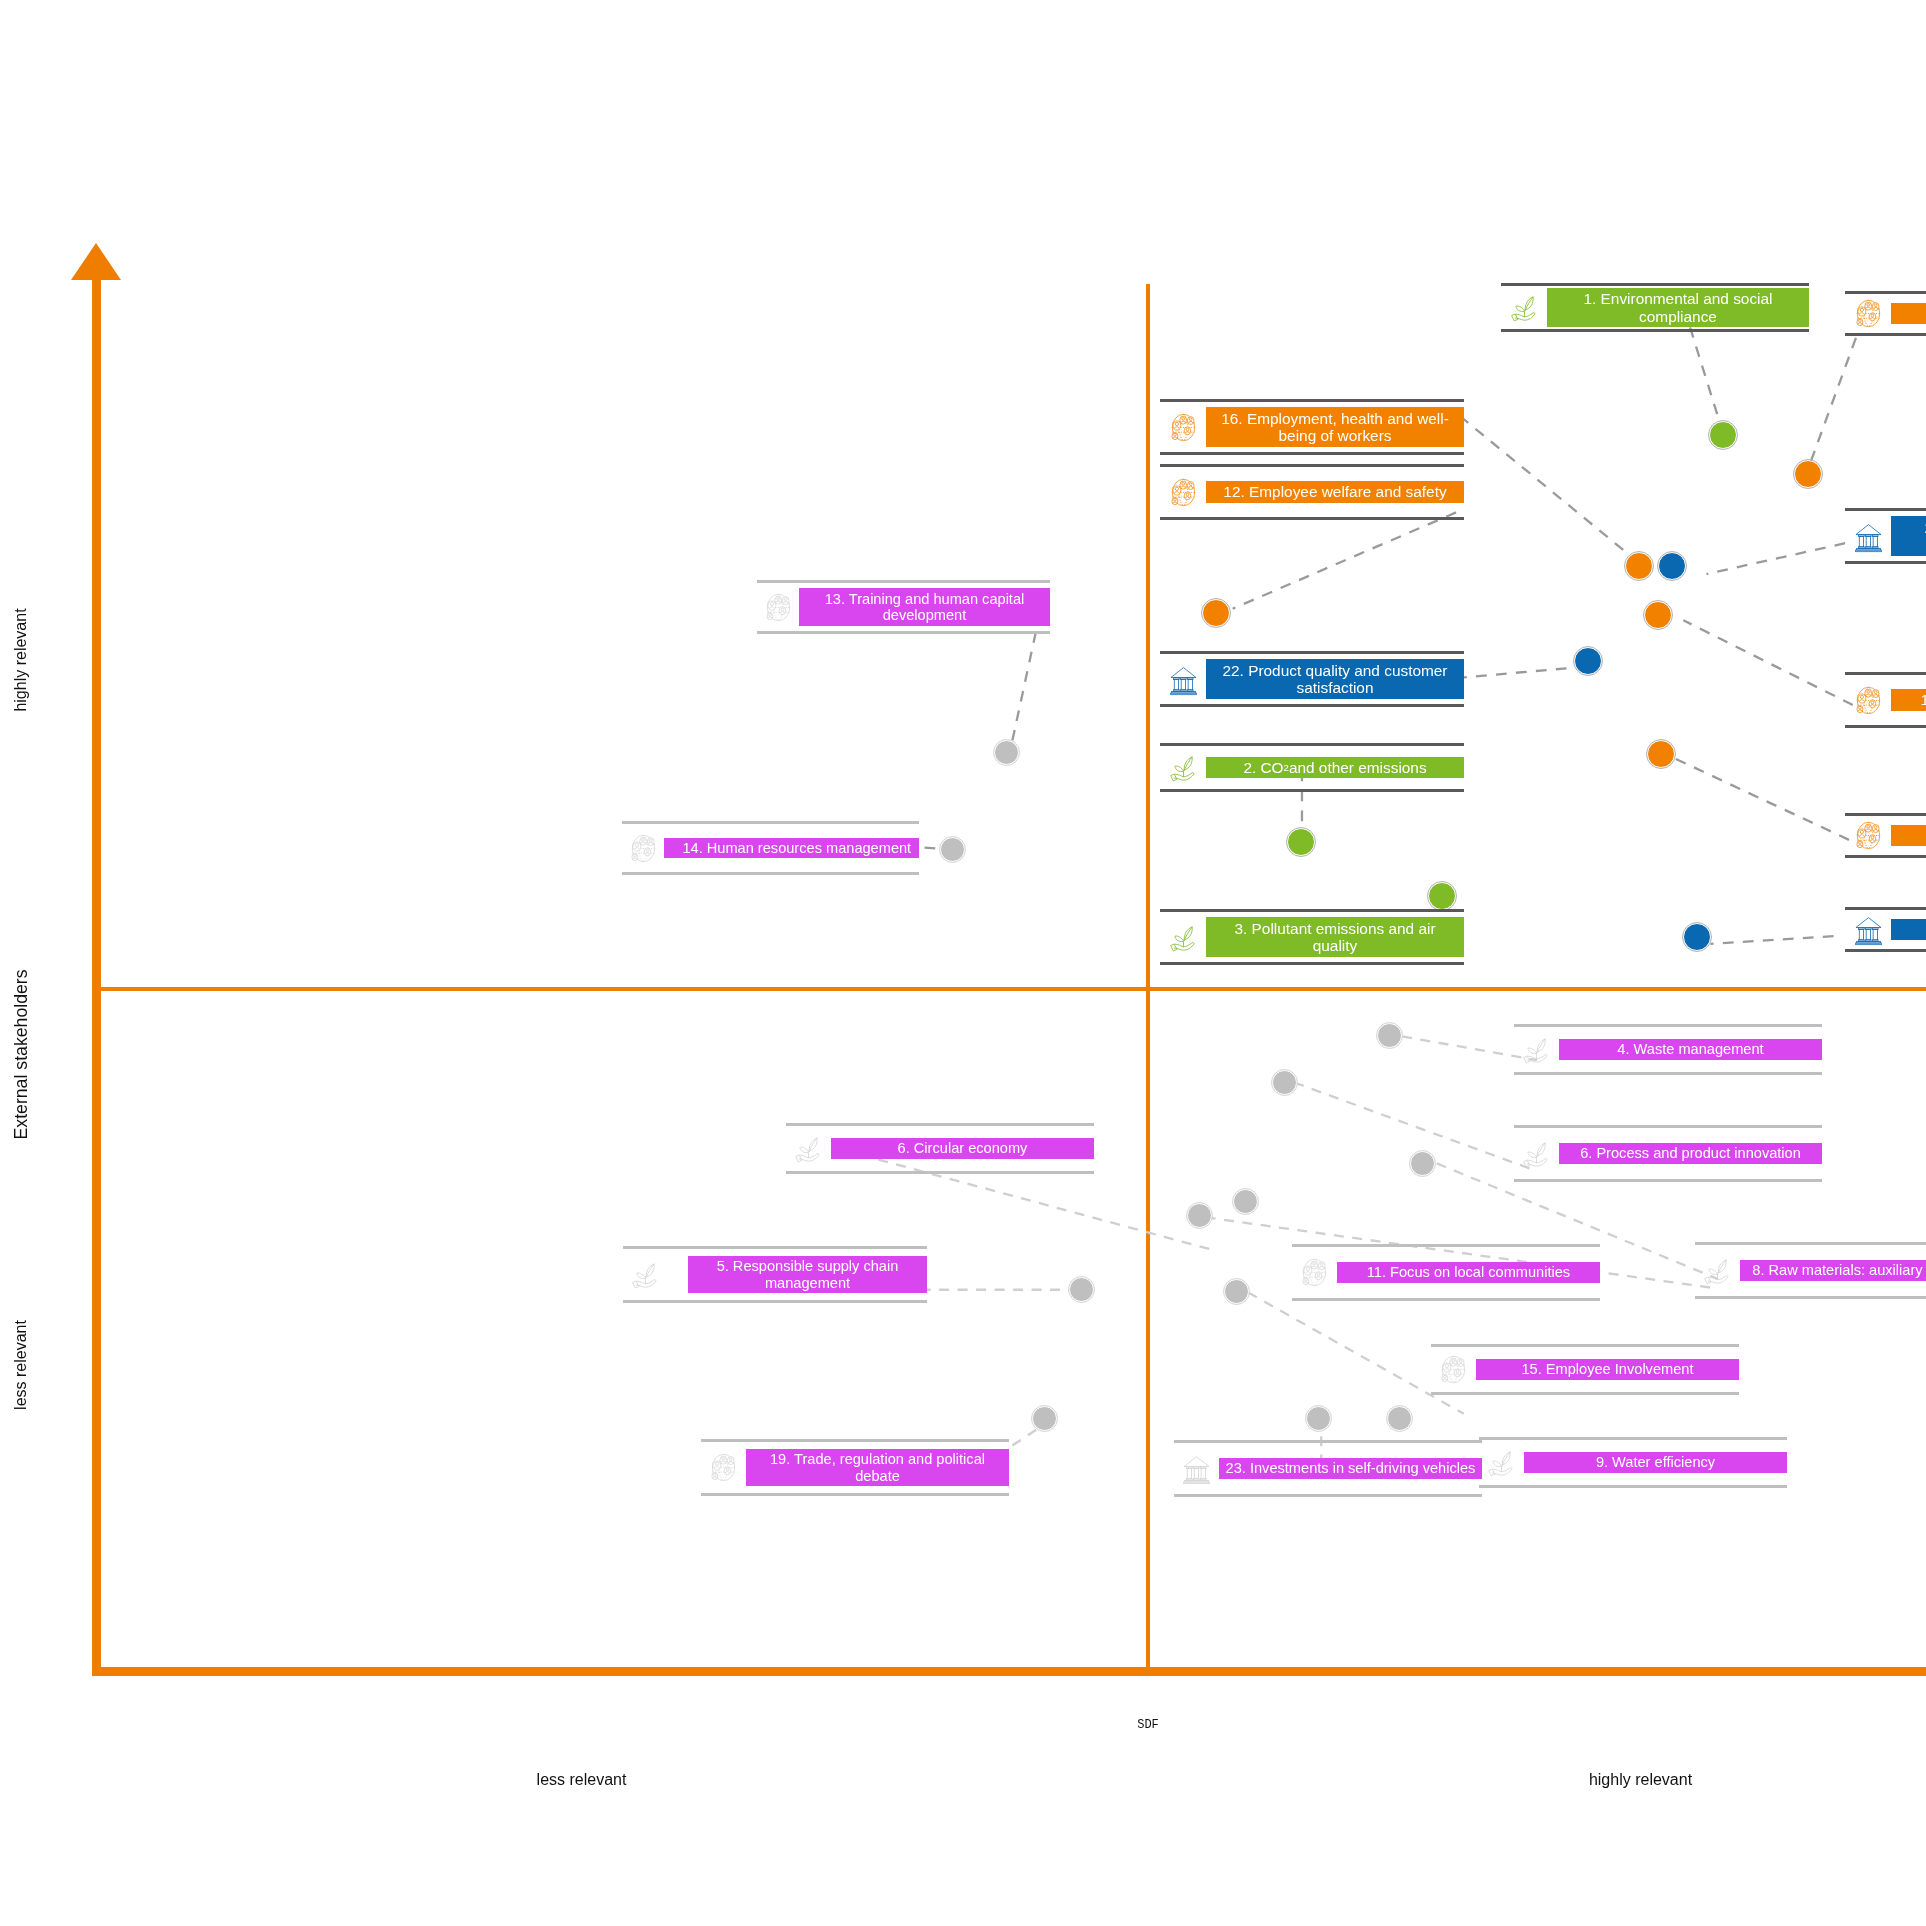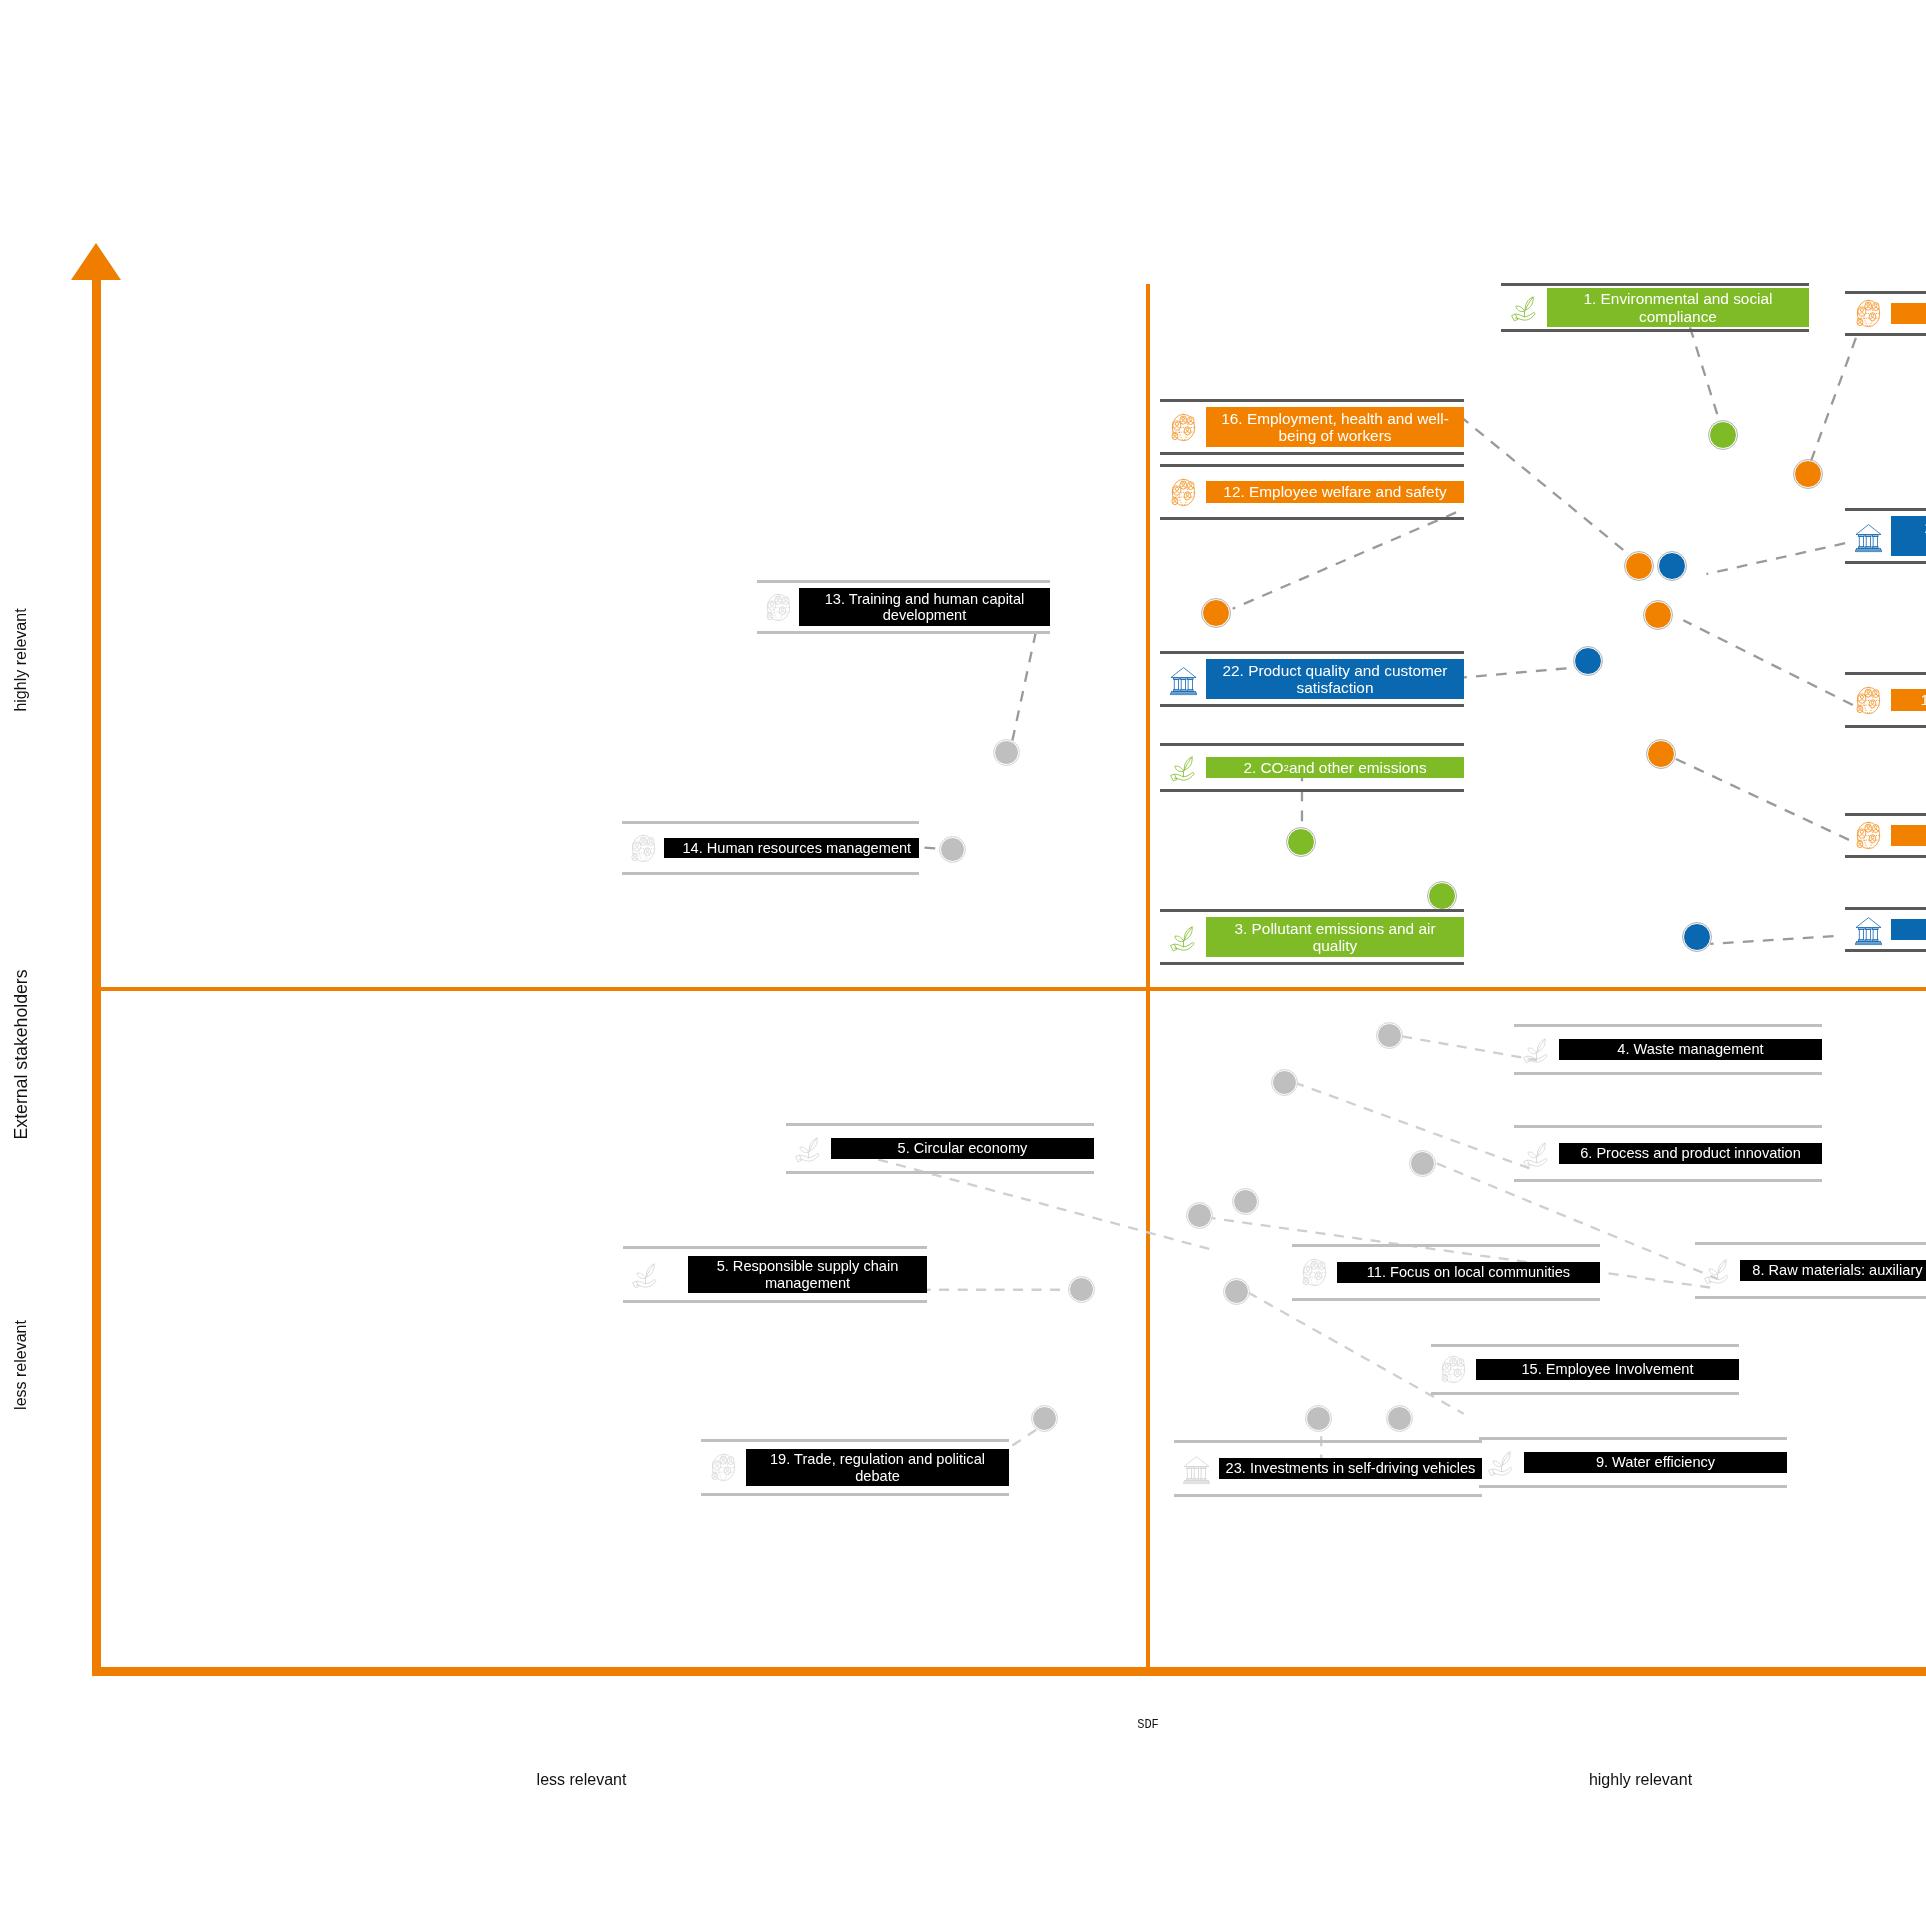--- a/index.html
+++ b/index.html
@@ -30,21 +30,21 @@
   .card .rule{position:absolute;left:0;right:0;height:2.7px;}
   .card .rule.top{top:0;}
   .card .rule.bot{bottom:0;}
   .card .ico{flex:0 0 auto;display:flex;align-items:center;justify-content:center;}
   .card .ico svg{display:block;}
   .card .box{flex:1 1 auto;display:flex;align-items:center;justify-content:center;
              text-align:center;color:#fff;line-height:1.12;padding:2.3px 5.4px;box-sizing:border-box;}
   .card.theme-green  .rule{background:#595959;} .card.theme-green  .box{background:#7FBA27;}
   .card.theme-orange .rule{background:#595959;} .card.theme-orange .box{background:#F28100;}
   .card.theme-blue   .rule{background:#595959;} .card.theme-blue   .box{background:#0A68B0;}
-  .card.theme-grey   .rule{background:#BFBFBF;} .card.theme-grey   .box{background:#000000;}
+  .card.theme-grey   .rule{background:#BFBFBF;} .card.theme-grey   .box{background:#d946ef;}
   sup{font-size:.62em;vertical-align:super;line-height:0;}
 </style>
 </head>
 <body>
 
 <div id="stage">
 
   <div class="axis-line" style="left:92px;top:266px;width:8.5px;height:1410px;"></div>
   <div class="axis-arrow" style="left:71px;top:243px;border-left:25.4px solid transparent;border-right:25.4px solid transparent;border-bottom:37px solid #EF7D00;"></div>
 
@@ -515,21 +515,21 @@
         <div class="ico" style="flex-basis: 45px;">
           <svg width="33" height="33" viewBox="0 0 100 100" fill="none" stroke="#D3D3D3" stroke-width="2.4" stroke-linecap="round" stroke-linejoin="round">
             <path d="M52 58 C52 40 58 26 76 18 C78 36 70 52 52 58 Z"></path>
             <path d="M50 60 C44 50 34 44 24 46 C26 58 36 64 48 62"></path>
             <path d="M52 58 C58 44 66 32 76 18"></path>
             <path d="M50 62 L50 78"></path>
             <path d="M24 70 C34 70 42 76 50 78 C60 78 68 72 76 66 C80 64 84 68 80 72 C70 84 58 90 46 88 C38 86 30 82 22 82"></path>
             <path d="M12 74 L22 70 L30 86 L20 90 Z"></path>
           </svg>
         </div>
-        <div class="box" style="font-size: 14.6px;">5. Circular economy</div>
+        <div class="box" style="font-size: 14.6px;">6. Circular economy</div>
       </div>
       <div class="card theme-grey" style="left: 623px; top: 1246px; width: 304px; height: 57px; padding: 5.4px 0px; gap: 20px;">
         <div class="rules">
           <div class="rule top"></div>
           <div class="rule bot"></div>
         </div>
         <div class="ico" style="flex-basis: 45px;">
           <svg width="33" height="33" viewBox="0 0 100 100" fill="none" stroke="#D3D3D3" stroke-width="2.4" stroke-linecap="round" stroke-linejoin="round">
             <path d="M52 58 C52 40 58 26 76 18 C78 36 70 52 52 58 Z"></path>
             <path d="M50 60 C44 50 34 44 24 46 C26 58 36 64 48 62"></path>

